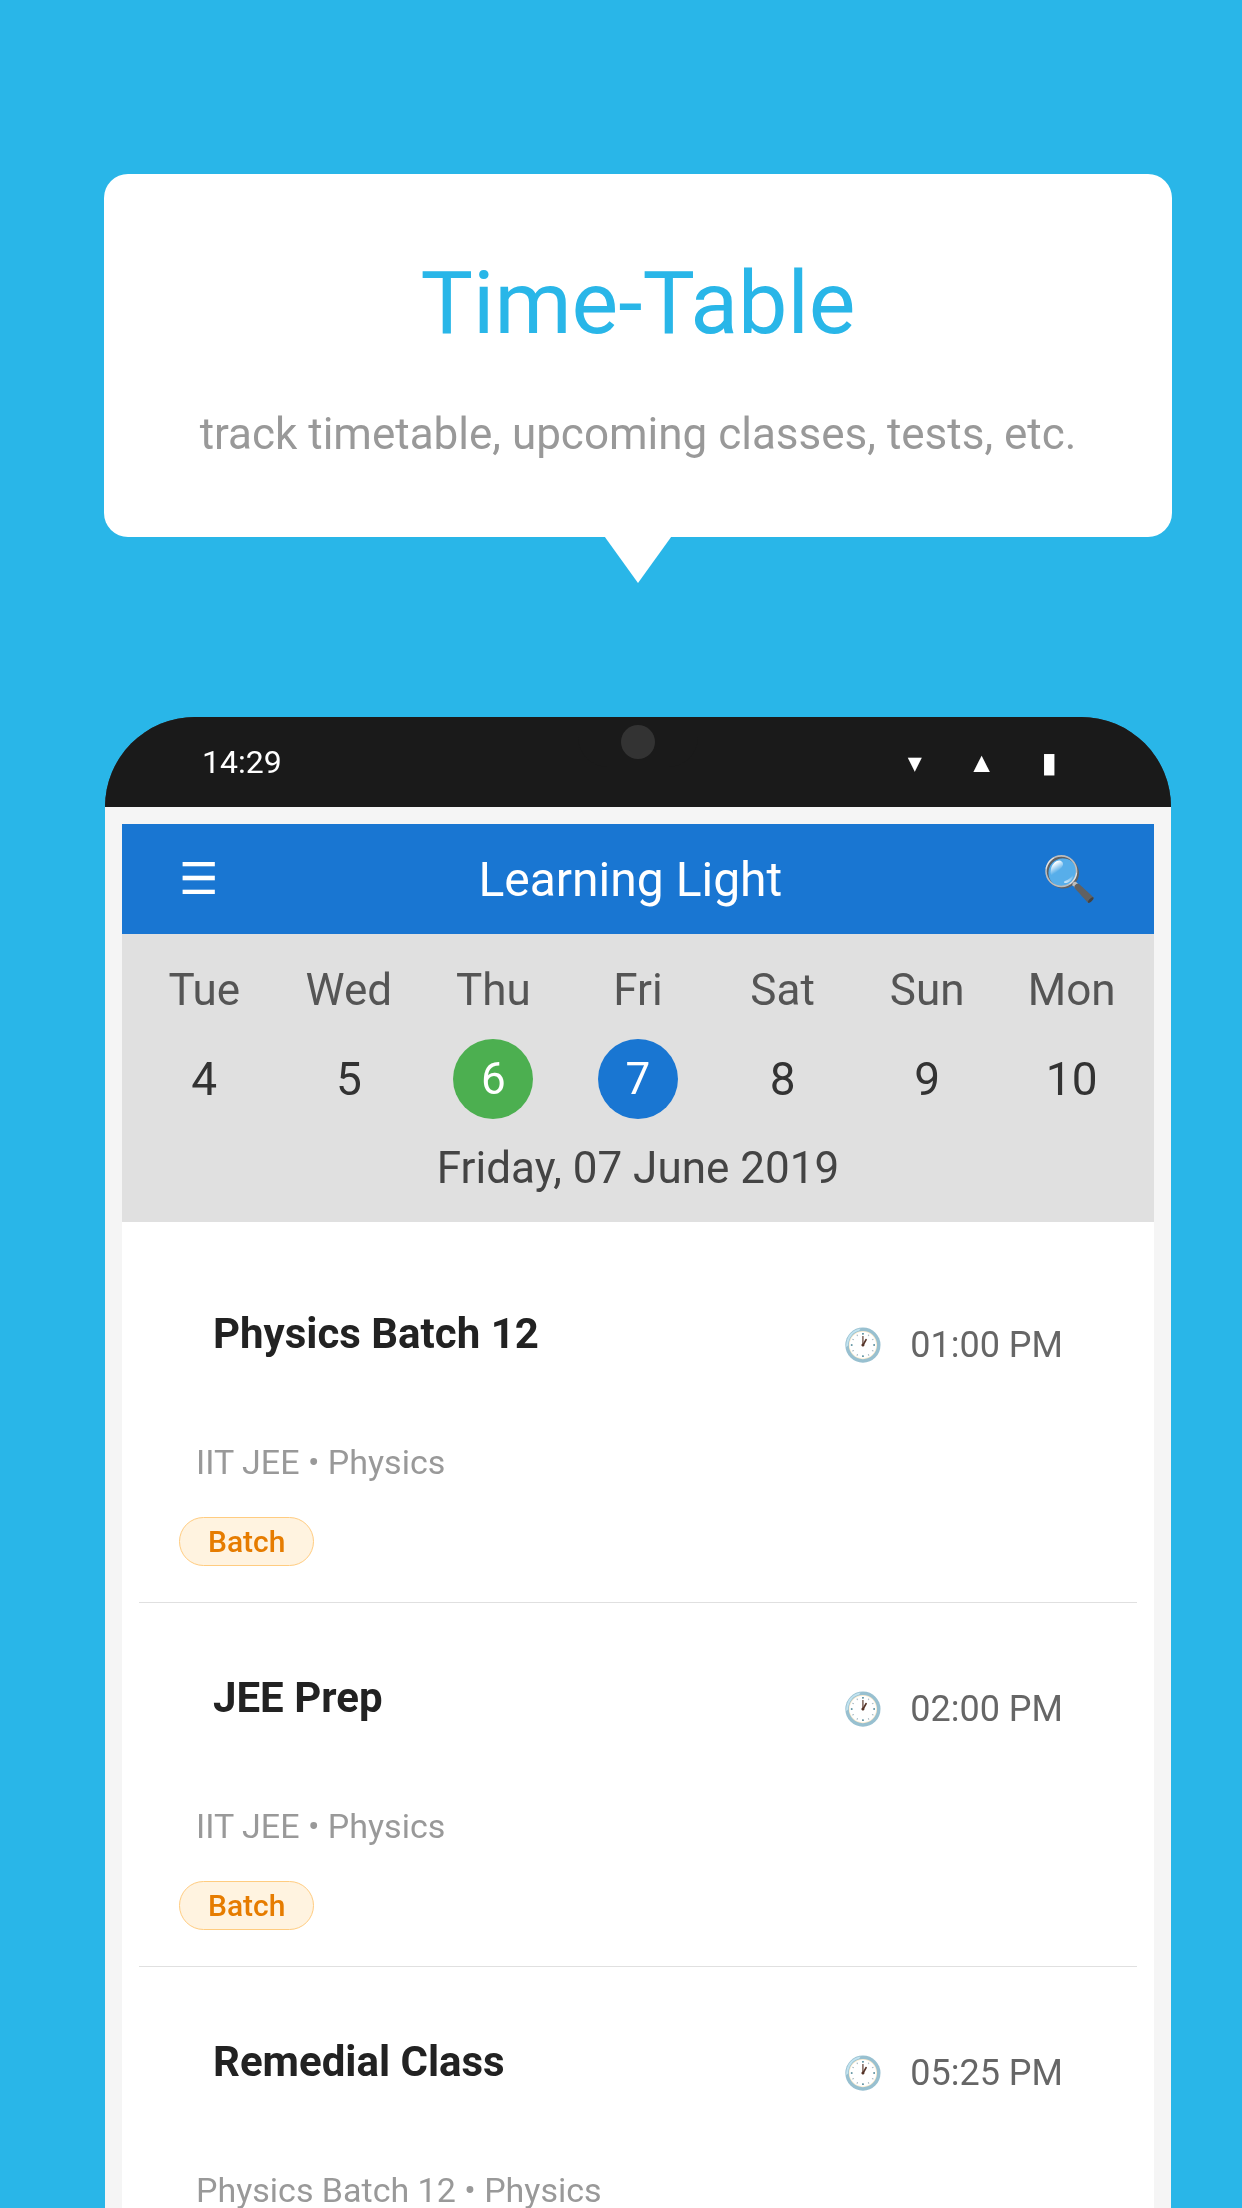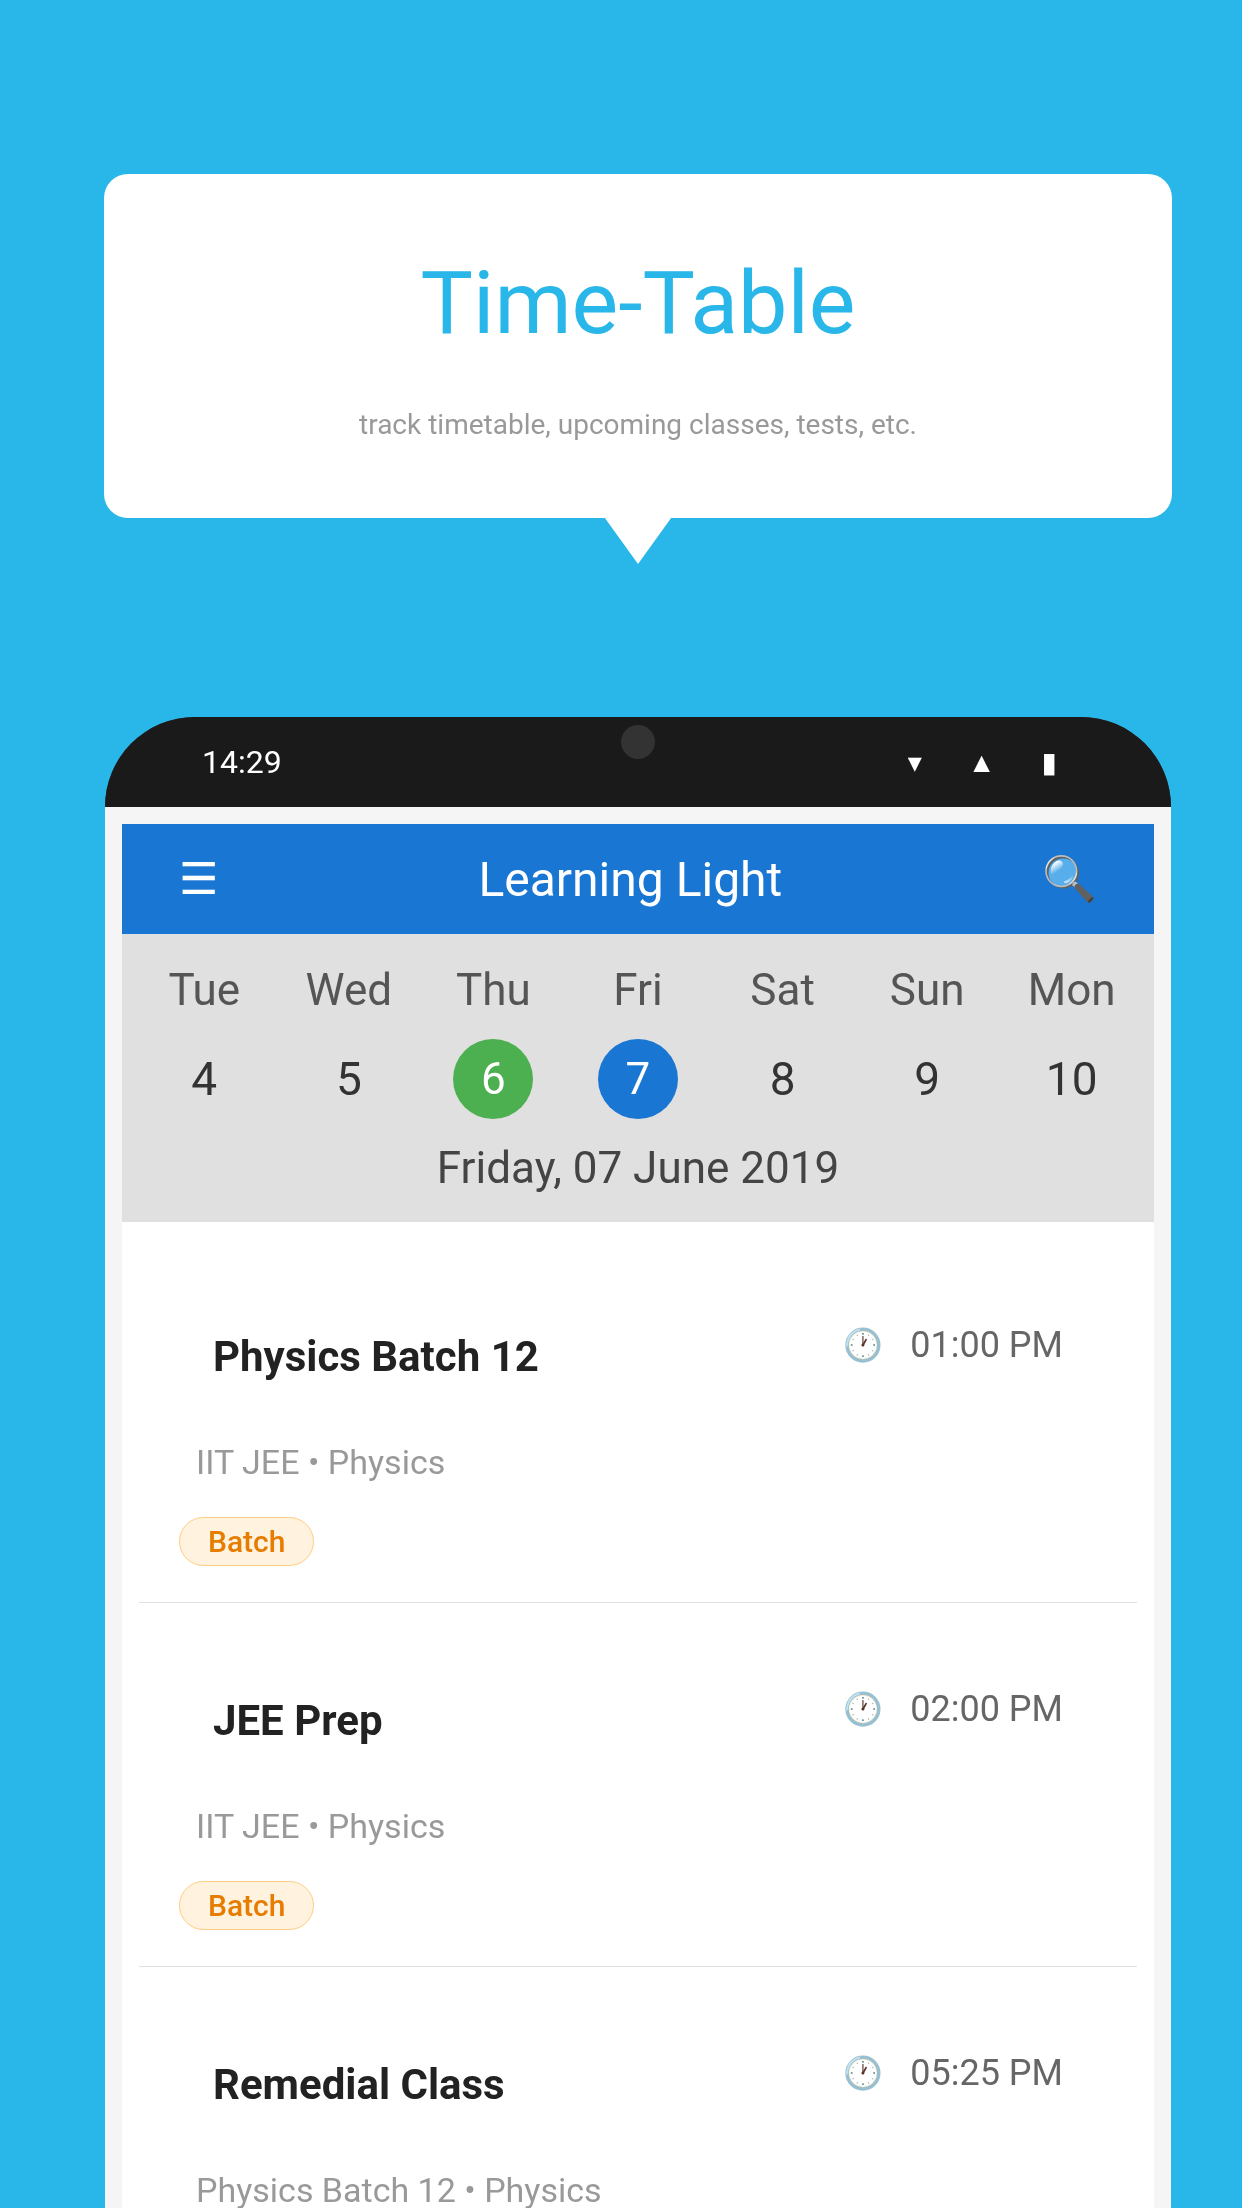--- a/index.html
+++ b/index.html
@@ -45,21 +45,21 @@
 
     .speech-bubble h1 {
       color: #29b6e8;
       font-size: 88px;
       font-weight: 400;
       margin-bottom: 20px;
     }
 
     .speech-bubble p {
       color: #999;
-      font-size: 28px;
+      font-size: 44px;
       font-weight: 400;
     }
 
     
     .phone-mockup {
       position: absolute;
       top: 700px;
       left: 88px;
       right: 88px;
       bottom: 0;
@@ -221,21 +221,21 @@
 
     .class-item {
       background: white;
       padding: 36px 40px;
       border-bottom: 1px solid #e0e0e0;
     }
 
     .class-item-header {
       display: flex;
       justify-content: space-between;
-      align-items: flex-end;
+      align-items: flex-start;
       margin-bottom: 10px;
     }
 
     .class-name {
       font-size: 42px;
       font-weight: 700;
       color: #222;
     }
 
     .class-time {

